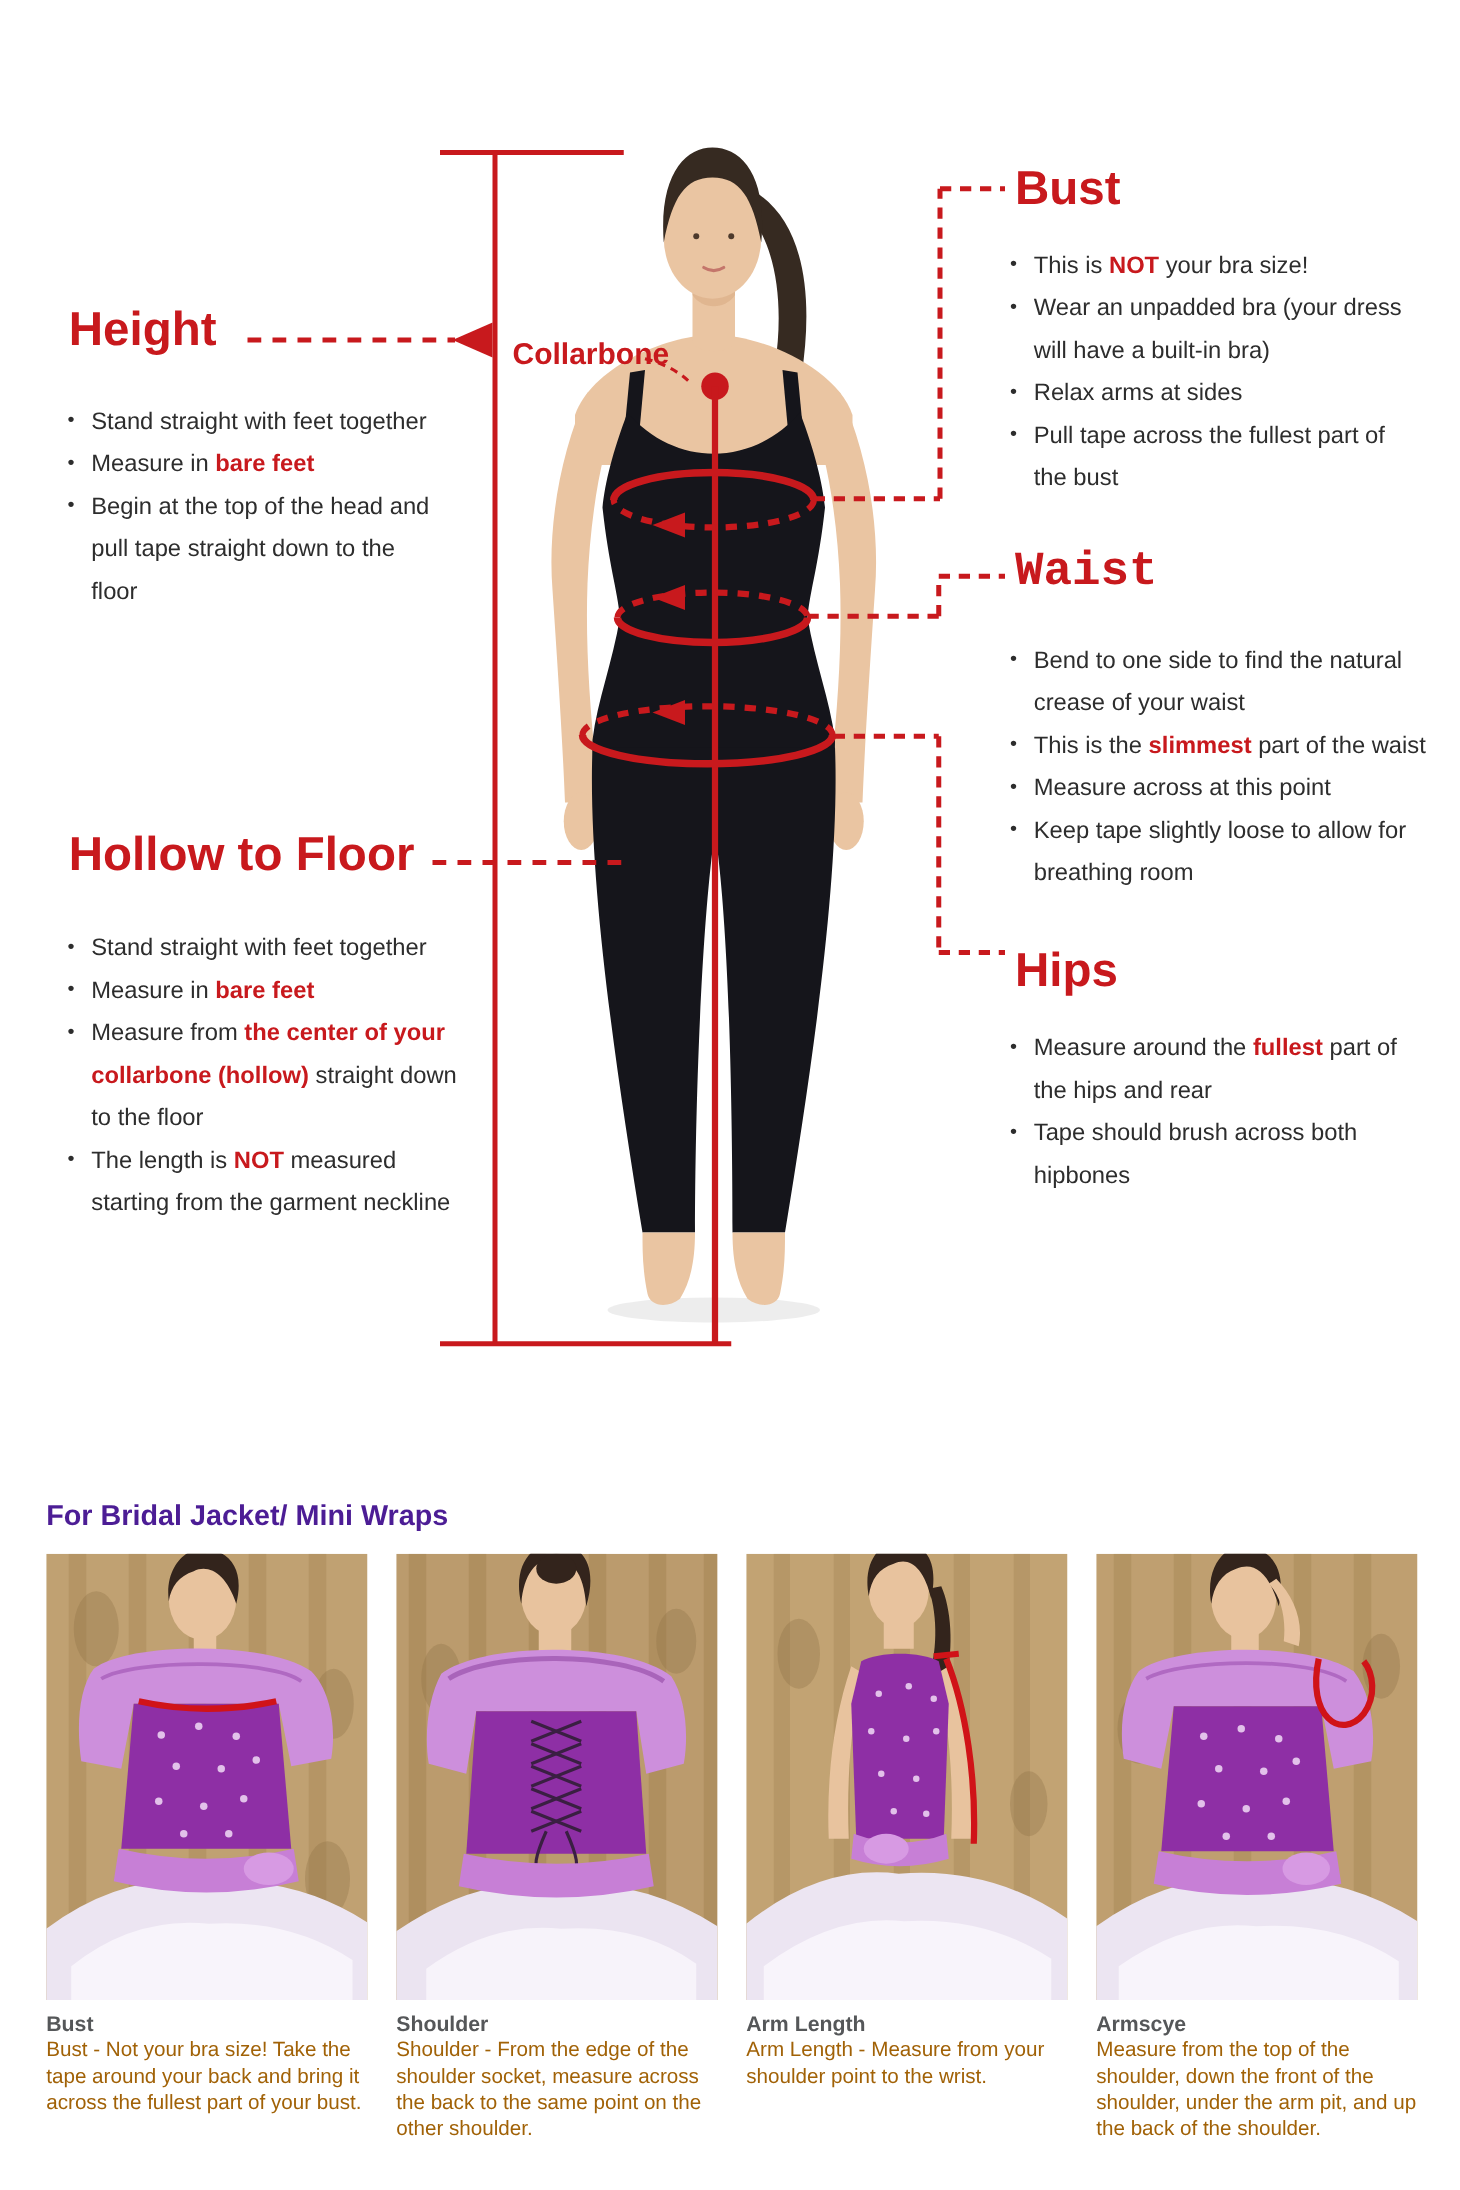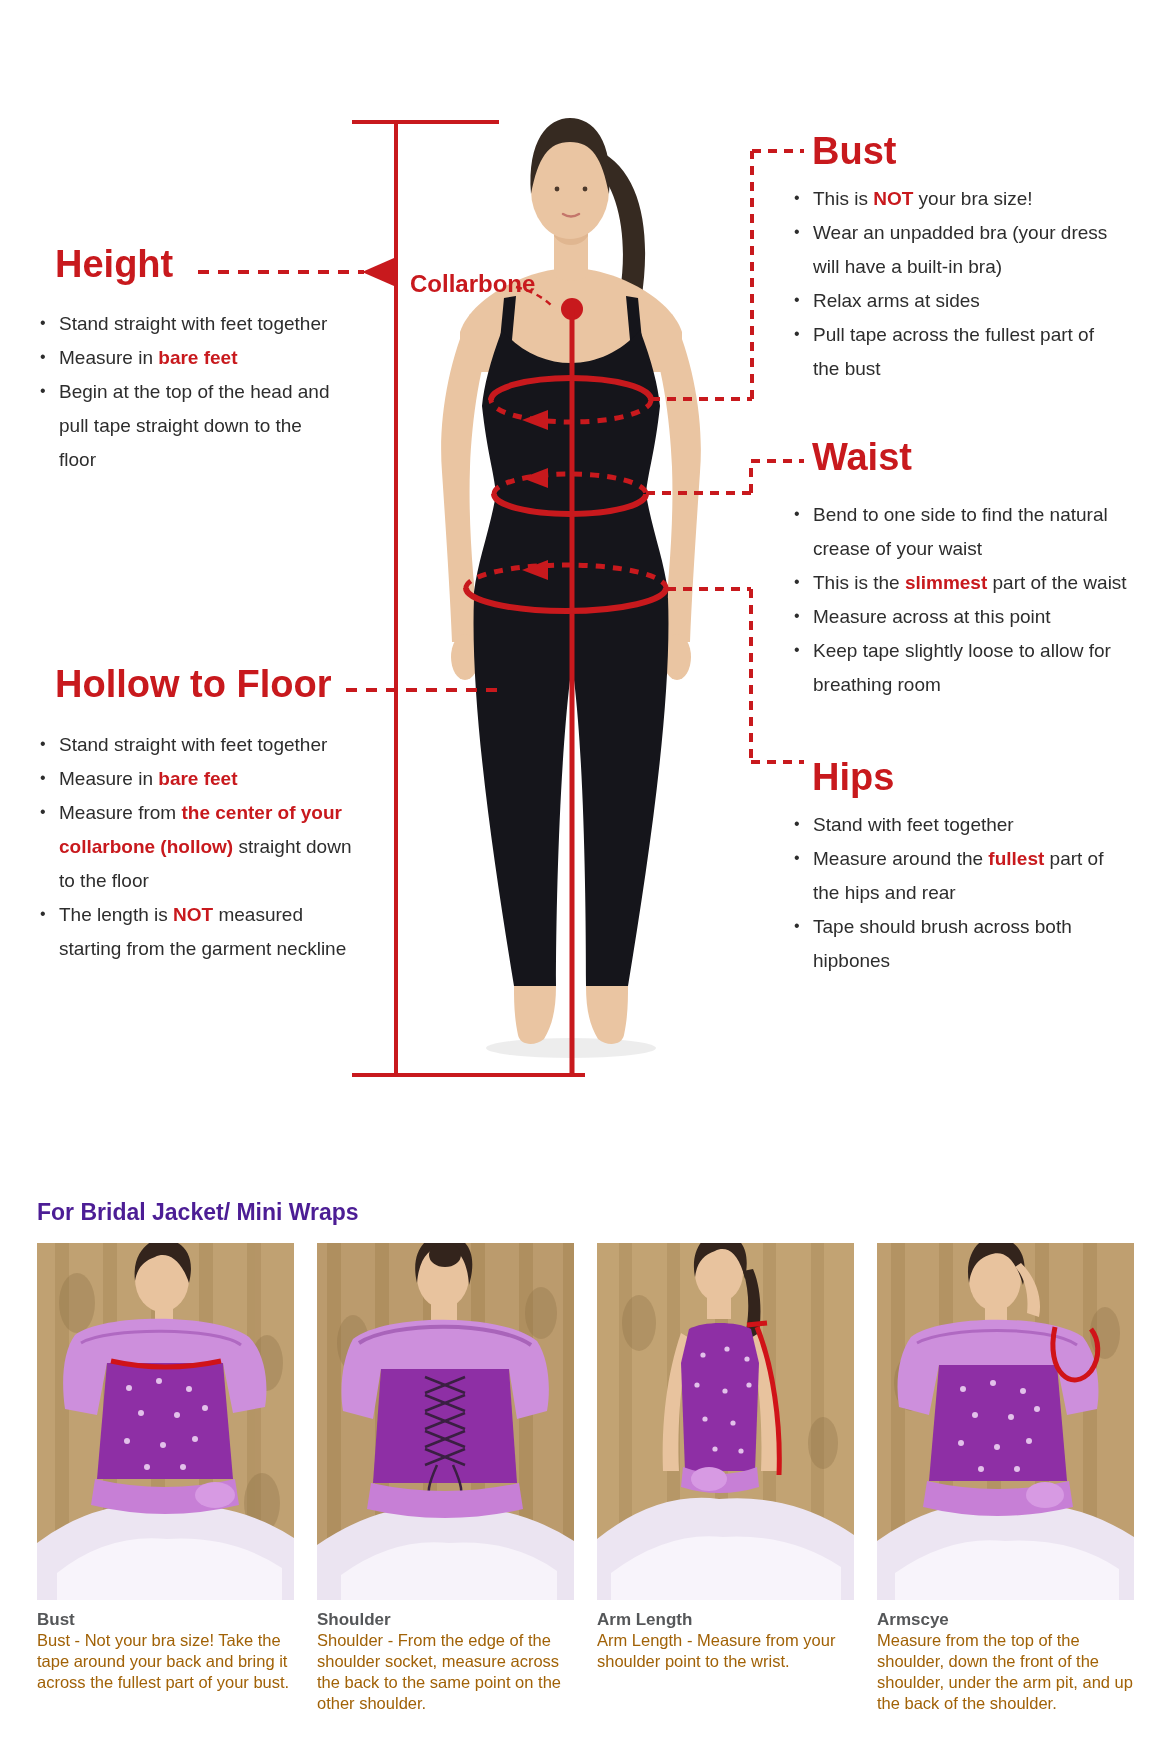--- a/index.html
+++ b/index.html
@@ -1,21 +1,21 @@
 <!DOCTYPE html>
 <html><head>
 <meta charset="utf-8">
 <style>
   html,body{margin:0;padding:0;background:#ffffff;}
   .page{position:relative;width:1168px;height:1752px;background:#ffffff;overflow:hidden;
         font-family:"Liberation Sans", sans-serif;}
   .abs{position:absolute;}
   .title{font-size:38px;font-weight:bold;color:#c8191d;letter-spacing:0;white-space:nowrap;}
   .small-label{font-size:24px;font-weight:bold;color:#c8191d;white-space:nowrap;}
-  .bullets{list-style:none;margin:2px;padding:0;font-size:19px;line-height:34px;color:#2d2d2d;}
+  .bullets{list-style:none;margin:16px;padding:0;font-size:19px;line-height:34px;color:#2d2d2d;}
   .bullets li{position:relative;padding-left:21px;}
   .bullets li::before{content:"\2022";position:absolute;left:2px;top:-1px;font-size:16px;color:#2d2d2d;}
   .hl{color:#c8191d;font-weight:bold;}
   .section-heading{font-size:23px;font-weight:bold;color:#4c1d95;white-space:nowrap;}
   .cards{position:absolute;left:37px;top:1243px;width:1100px;display:flex;gap:23px;}
   .card{width:257px;}
   .card svg{display:block;width:257px;height:357px;}
   .cap-name{margin-top:9px;font-size:17px;font-weight:bold;color:#555759;line-height:21px;}
   .cap-desc{font-size:16.5px;color:#a16207;line-height:21px;}
   .diagram-svg{position:absolute;left:0;top:0;}
@@ -123,31 +123,30 @@
   <div class="abs small-label" style="left:410px;top:270px;">Collarbone</div>
 
   <div class="abs title" style="left:812px;top:130px;">Bust</div>
   <ul class="bullets abs" style="left:790px;top:180px;width:316px;">
     <li><span>This is </span><span class="hl">NOT</span><span> your bra size!</span></li>
     <li><span>Wear an unpadded bra (your dress will have a built-in bra)</span></li>
     <li><span>Relax arms at sides</span></li>
     <li><span>Pull tape across the fullest part of the bust</span></li>
   </ul>
 
-  <div class="abs title" style="left:812px;top:436px;">Waist</div>
+  <div class="abs title" style="left:812px;top:436px;font-family:Liberation Mono, monospace;">Waist</div>
   <ul class="bullets abs" style="left:790px;top:496px;width:340px;">
     <li><span>Bend to one side to find the natural crease of your waist</span></li>
     <li><span>This is the </span><span class="hl">slimmest</span><span> part of the waist</span></li>
     <li><span>Measure across at this point</span></li>
     <li><span>Keep tape slightly loose to allow for breathing room</span></li>
   </ul>
 
   <div class="abs title" style="left:812px;top:744px;margin-top:12px;">Hips</div>
   <ul class="bullets abs" style="left:790px;top:806px;width:316px;">
-    <li><span>Stand with feet together</span></li>
     <li><span>Measure around the </span><span class="hl">fullest</span><span> part of the hips and rear</span></li>
     <li><span>Tape should brush across both hipbones</span></li>
   </ul>
 
   <div class="abs title" style="left:55px;top:663px;">Hollow to Floor</div>
   <ul class="bullets abs" style="left:36px;top:726px;width:330px;">
     <li><span>Stand straight with feet together</span></li>
     <li><span>Measure in </span><span class="hl">bare feet</span></li>
     <li><span>Measure from </span><span class="hl">the center of your collarbone (hollow)</span><span> straight down to the floor</span></li>
     <li><span>The length is </span><span class="hl">NOT</span><span> measured starting from the garment neckline</span></li>

